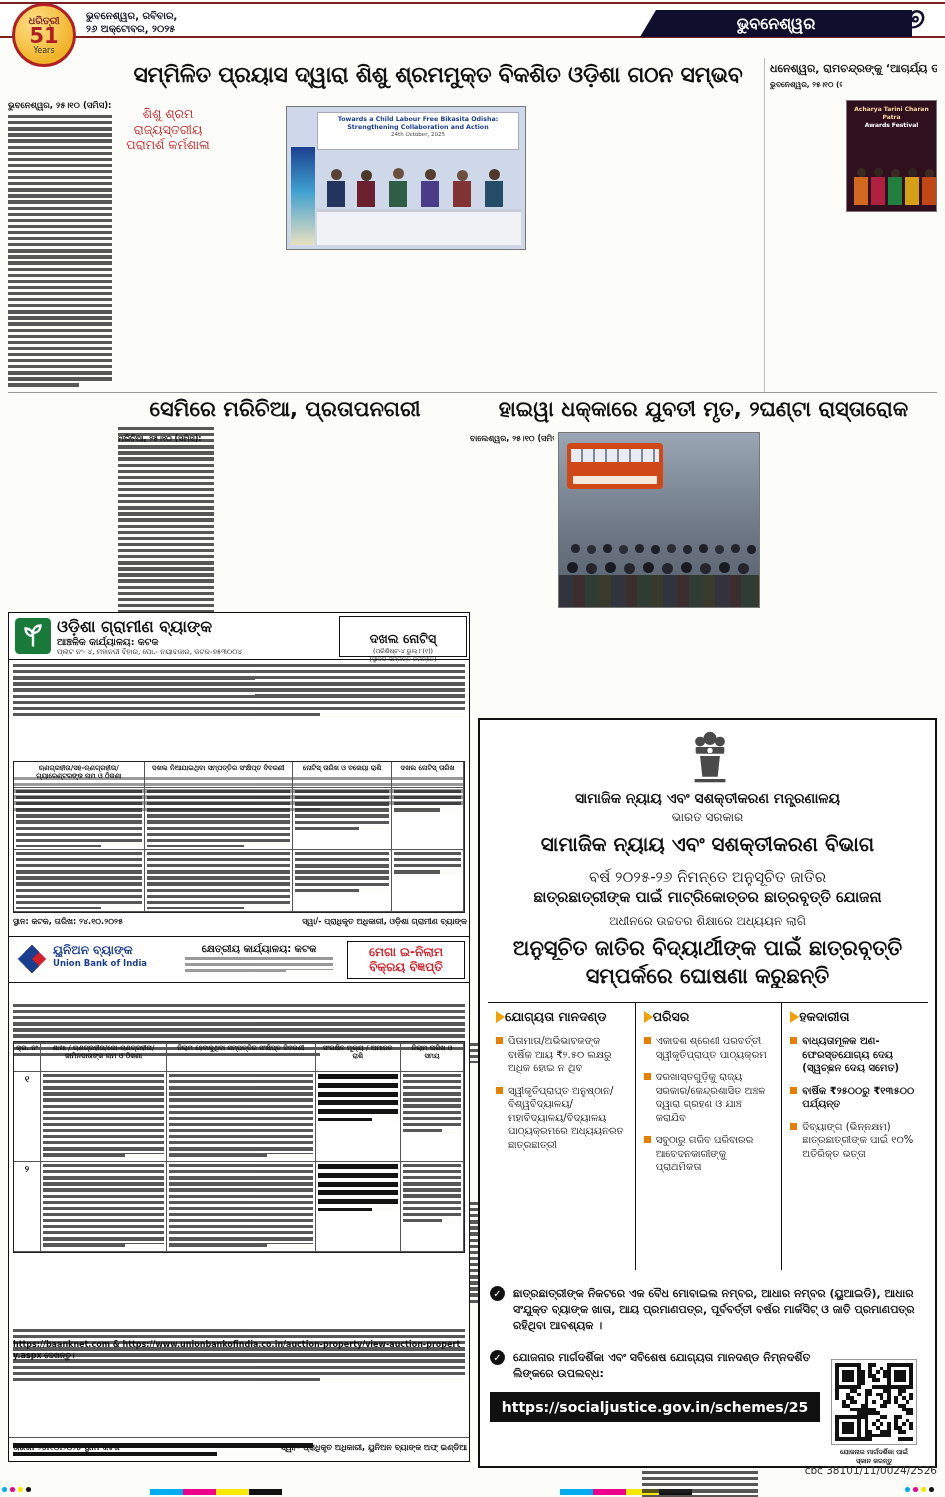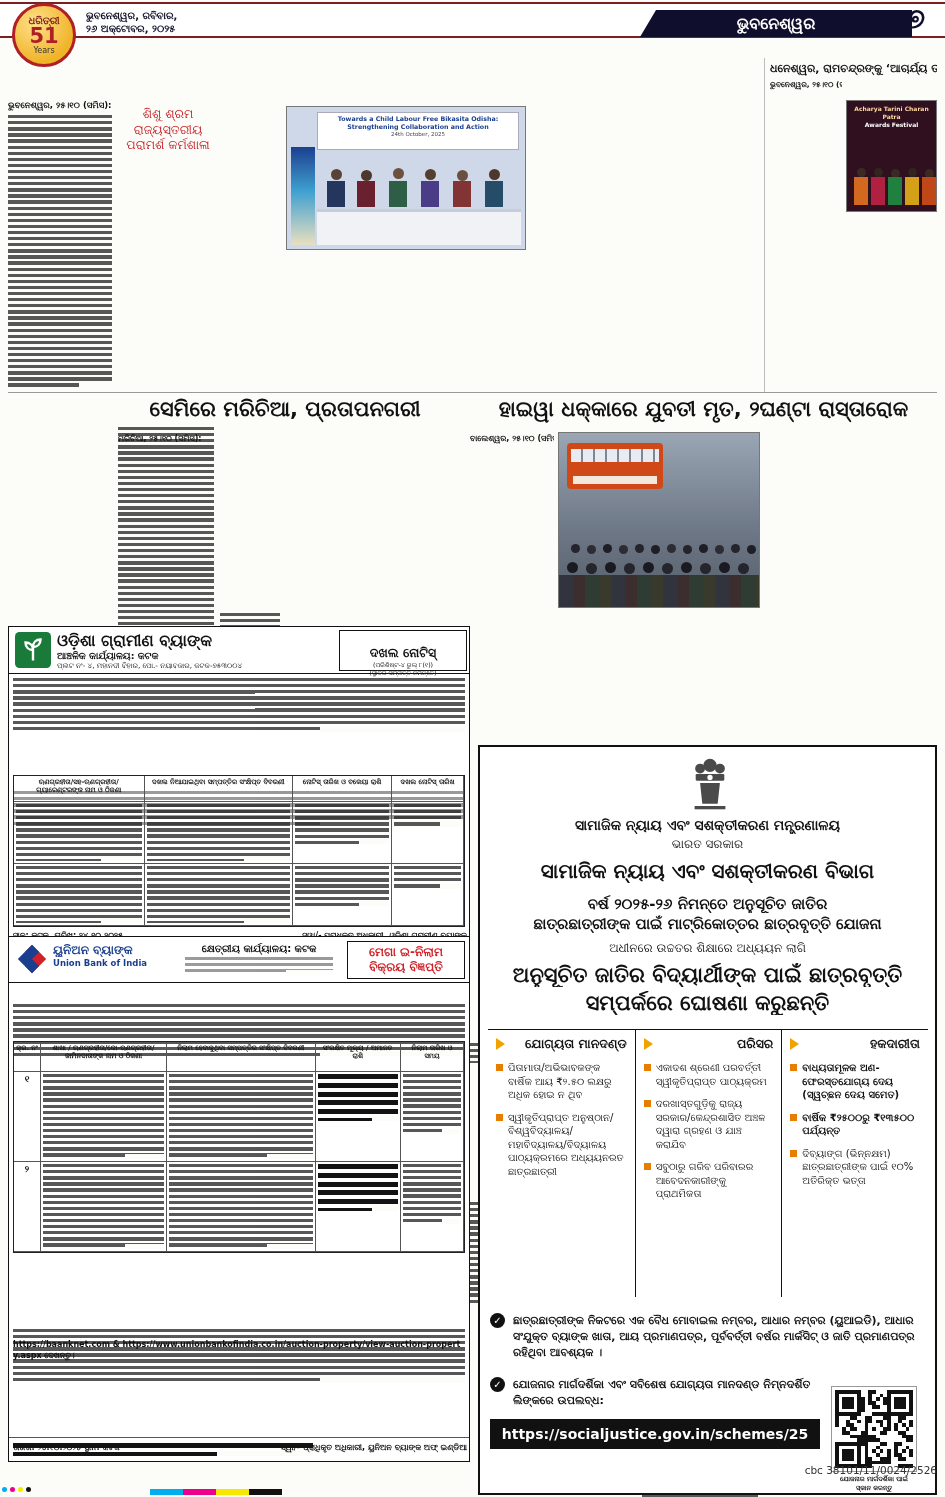--- a/index.html
+++ b/index.html
@@ -26,21 +26,21 @@
         display:flex;align-items:center;justify-content:center;}
   
   .photo{position:absolute;overflow:hidden;border:1px solid #777;}
   .heads{position:absolute;border-radius:50%;}
   
   .adbox{position:absolute;background:#fff;border:1.5px solid #111;}
   .grid-table{display:grid;border:1px solid #222;font-size:6.8px;font-weight:700;}
   .grid-table>div{border-right:1px solid #555;border-bottom:1px solid #555;padding:2px;position:relative;}
   .sjcol{border-left:1.5px solid #111;padding:6px 8px;}
   .sjcol:first-child{border-left:none;}
-  .sjhead{display:flex;align-items:center;gap:5px;font-size:12.5px;font-weight:800;justify-content:space-between;}
+  .sjhead{display:flex;align-items:center;font-size:12.5px;font-weight:800;}
   .tri{width:0;height:0;border-top:6px solid transparent;border-bottom:6px solid transparent;border-left:9px solid #f0a200;flex:0 0 auto;}
   .bullet{display:flex;gap:5px;margin-top:9px;font-size:10px;line-height:1.35;}
   .sq{flex:0 0 7px;width:7px;height:7px;background:#e67e00;margin-top:3px;}
   .chk{display:flex;gap:8px;align-items:flex-start;}
   .chkicon{flex:0 0 15px;width:15px;height:15px;border-radius:50%;background:#111;color:#fff;font-size:10px;
            display:flex;align-items:center;justify-content:center;}
   [data-name="qr-code"]{display:grid;grid-template-columns:repeat(21,1fr);grid-template-rows:repeat(21,1fr);
            background:#fff;border:3px solid #fff;outline:1px solid #999;}
   [data-name="qr-code"] i{display:block;}
   [data-name="qr-code"] i.on{background:#111;}
@@ -77,20 +77,21 @@
       <span data-name="section-title">ଭୁବନେଶ୍ୱର</span>
     </div>
     <div class="abs" style="left:908px;top:-2px;width:34px;font-size:28px;font-weight:800;color:#0f0f2d;" data-name="page-number">୭</div>
   </div>
   <div class="logo" data-name="newspaper-anniversary-logo">
     <span style="font-size:10px;font-weight:700;color:#7a1a1a;" data-name="logo-paper-name">ଧରିତ୍ରୀ</span>
     <span style="font-size:21px;font-weight:800;color:#b01f24;" data-name="logo-years-number">51</span>
     <span style="font-size:8px;color:#333;" data-name="logo-years-caption">Years</span>
   </div>
 
+  <div class="abs nw c" style="left:118px;top:62px;width:640px;height:36px;font-size:22px;font-weight:800;letter-spacing:-0.3px;" data-name="headline-child-labour">ସମ୍ମିଳିତ ପ୍ରୟାସ ଦ୍ୱାରା ଶିଶୁ ଶ୍ରମମୁକ୍ତ ବିକଶିତ ଓଡ଼ିଶା ଗଠନ ସମ୍ଭବ</div>
 
   <div class="abs" style="left:8px;top:100px;width:104px;height:12px;font-size:8.5px;font-weight:700;" data-name="dateline-child-labour">ଭୁବନେଶ୍ୱର, ୨୫।୧୦ (ସମିସ):</div>
   <div class="abs sim t" style="left:8px;top:115px;width:104px;height:273px;" data-name="body-text"></div>
 
   <div class="abs c" style="left:108px;top:106px;width:96px;color:#c42127;font-weight:400;font-size:12.5px;line-height:1.25;margin-left:12px;">
     <div data-name="kicker-line1">ଶିଶୁ ଶ୍ରମ ରାଜ୍ୟସ୍ତରୀୟ</div>
     <div data-name="kicker-line2">ପରାମର୍ଶ କର୍ମଶାଳା</div>
   </div>
   <div class="abs sim t" style="left:118px;top:154px;width:96px;height:234px;" data-name="body-text"></div>
   <div class="abs sim t" style="left:220px;top:106px;width:60px;height:282px;" data-name="body-text"></div>
@@ -142,21 +143,21 @@
       <div class="abs" style="left:4px;top:6px;right:4px;height:13px;background:repeating-linear-gradient(90deg,#e8ecf2 0 10px,#7e8894 10px 12px);"></div>
       <div class="abs" style="left:6px;bottom:5px;right:6px;height:8px;background:#f4e8dc;"></div>
     </div>
     <div class="heads" style="left:12px;bottom:54px;width:9px;height:9px;background:#23242c;
          box-shadow:16px 1px 0 #2b2c34,32px 0 0 #1d1e26,48px 1px 0 #2b2c34,64px 0 0 #23242c,80px 1px 0 #1d1e26,96px 0 0 #2b2c34,112px 1px 0 #23242c,128px 0 0 #1d1e26,144px 1px 0 #2b2c34,160px 0 0 #23242c,176px 1px 0 #1d1e26;" data-name="crowd-heads-row1"></div>
     <div class="heads" style="left:8px;bottom:34px;width:11px;height:11px;background:#1a1b22;
          box-shadow:19px 1px 0 #24252d,38px 0 0 #1a1b22,57px 1px 0 #24252d,76px 0 0 #1a1b22,95px 1px 0 #24252d,114px 0 0 #1a1b22,133px 1px 0 #24252d,152px 0 0 #1a1b22,171px 1px 0 #24252d;" data-name="crowd-heads-row2"></div>
     <div class="abs" style="left:0;bottom:0;width:100%;height:32px;background:repeating-linear-gradient(90deg,#31343c 0 14px,#3c2e2e 14px 26px,#2e3c34 26px 40px,#3a3a2c 40px 52px);" data-name="crowd-bodies"></div>
   </div>
 
-  <div class="adbox" style="left:8px;top:612px;width:462px;height:416px;margin-top:14px;" data-name="gramya-bank-notice">
+  <div class="adbox" style="left:8px;top:612px;width:462px;height:416px;" data-name="gramya-bank-notice">
     <svg class="abs" style="left:6px;top:5px;" width="36" height="36" viewBox="0 0 24 24" data-name="gramya-bank-logo-icon">
       <rect width="24" height="24" rx="3" fill="#1a7a3a"></rect>
       <path d="M12 19 V10 M12 12 C9 12 7 10 7 7 C10 7 12 9 12 12 M12 10 C15 10 17 8 17 5 C14 5 12 7 12 10" stroke="#fff" stroke-width="1.6" fill="none"></path>
     </svg>
     <div class="abs nw" style="left:48px;top:4px;width:276px;font-size:16px;font-weight:800;" data-name="gramya-bank-name">ଓଡ଼ିଶା ଗ୍ରାମୀଣ ବ୍ୟାଙ୍କ</div>
     <div class="abs nw" style="left:48px;top:23px;width:276px;font-size:9.5px;font-weight:700;" data-name="gramya-office">ଆଞ୍ଚଳିକ କାର୍ଯ୍ୟାଳୟ: କଟକ</div>
     <div class="abs nw" style="left:48px;top:34px;width:280px;font-size:7.2px;" data-name="gramya-address">ପ୍ଲଟ ନଂ- ୪, ମହାନଦୀ ବିହାର, ପୋ.- ନୟାବଜାର, କଟକ-୭୫୩୦୦୪</div>
     <div class="abs c" style="left:330px;top:3px;width:128px;height:41px;border:1px solid #111;padding-top:14px;" data-name="possession-notice-box">
       <div style="font-size:12.5px;font-weight:800;" data-name="possession-notice-title">ଦଖଲ ନୋଟିସ୍</div>
       <div style="font-size:6.3px;" data-name="possession-notice-sub1">(ପରିଶିଷ୍ଟ-୪ ରୁଲ୍ ୮(୧))</div>
@@ -255,36 +256,36 @@
 
     <div class="abs sim t" style="left:4px;top:322px;width:452px;height:54px;" data-name="auction-notes"></div>
     <div class="abs sim b" style="left:4px;top:382px;width:300px;height:13px;" data-name="auction-date-line"></div>
     <div class="abs" style="left:4px;top:402px;width:452px;font-size:8px;font-weight:700;line-height:1.4;word-break:break-all;" data-name="auction-portal-links">https://baanknet.com &amp; https://www.unionbankofindia.co.in/auction-property/view-auction-property.aspx ଦେଖନ୍ତୁ।</div>
 
     <div class="abs" style="left:0;top:500px;width:100%;height:1px;background:#555;"></div>
     <div class="abs nw" style="left:4px;top:506px;width:220px;font-size:8px;font-weight:700;" data-name="union-place-date">ତାରିଖ: ୨୪.୧୦.୨୦୨୫  ସ୍ଥାନ: କଟକ</div>
     <div class="abs nw" style="left:228px;top:506px;width:230px;font-size:8px;font-weight:700;text-align:right;" data-name="union-signature">ସ୍ୱା/- ପ୍ରାଧିକୃତ ଅଧିକାରୀ, ୟୁନିଅନ ବ୍ୟାଙ୍କ ଅଫ୍ ଇଣ୍ଡିଆ</div>
   </div>
 
-  <div class="adbox" style="left:478px;top:745px;width:459px;height:750px;border-width:2px;" data-name="social-justice-ad">
+  <div class="adbox" style="left:478px;top:718px;width:459px;height:750px;border-width:2px;" data-name="social-justice-ad">
     <svg class="abs" style="left:208px;top:8px;" width="44" height="58" viewBox="0 0 40 52" data-name="india-emblem-icon">
       <g fill="#4a4a4a">
         <circle cx="20" cy="9" r="6"></circle>
           <circle cx="11" cy="12" r="4.5"></circle>
           <circle cx="29" cy="12" r="4.5"></circle>
         <rect x="7" y="17" width="26" height="6" rx="1"></rect>
         <circle cx="20" cy="20" r="2.4" fill="#fff"></circle>
         <path d="M11 25 h18 l-2 19 h-14 z"></path>
         <rect x="6" y="46" width="28" height="3"></rect>
       </g>
     </svg>
     <div class="abs c nw" style="left:0;top:70px;width:100%;font-size:14px;font-weight:800;" data-name="ministry-name">ସାମାଜିକ ନ୍ୟାୟ ଏବଂ ସଶକ୍ତୀକରଣ ମନ୍ତ୍ରଣାଳୟ</div>
     <div class="abs c nw" style="left:0;top:90px;width:100%;font-size:12px;" data-name="government-name">ଭାରତ ସରକାର</div>
     <div class="abs c nw" style="left:0;top:112px;width:100%;font-size:20px;font-weight:700;" data-name="department-name">ସାମାଜିକ ନ୍ୟାୟ ଏବଂ ସଶକ୍ତୀକରଣ ବିଭାଗ</div>
-    <div class="abs c nw" style="left:0;top:148px;width:100%;font-size:15px;font-weight:700;" data-name="scheme-line1">ବର୍ଷ ୨୦୨୫-୨୬ ନିମନ୍ତେ ଅନୁସୂଚିତ ଜାତିର</div>
+    <div class="abs c nw" style="left:0;top:148px;width:100%;font-size:15px;font-weight:400;" data-name="scheme-line1">ବର୍ଷ ୨୦୨୫-୨୬ ନିମନ୍ତେ ଅନୁସୂଚିତ ଜାତିର</div>
     <div class="abs c nw" style="left:0;top:168px;width:100%;font-size:15px;font-weight:800;" data-name="scheme-line2">ଛାତ୍ରଛାତ୍ରୀଙ୍କ ପାଇଁ ମାଟ୍ରିକୋତ୍ତର ଛାତ୍ରବୃତ୍ତି ଯୋଜନା</div>
     <div class="abs c nw" style="left:0;top:194px;width:100%;font-size:12px;" data-name="scheme-line3">ଅଧୀନରେ ଉଚ୍ଚତର ଶିକ୍ଷାରେ ଅଧ୍ୟୟନ ଲାଗି</div>
     <div class="abs c nw" style="left:0;top:216px;width:100%;font-size:21px;font-weight:800;" data-name="announcement-line1">ଅନୁସୂଚିତ ଜାତିର ବିଦ୍ୟାର୍ଥୀଙ୍କ ପାଇଁ ଛାତ୍ରବୃତ୍ତି</div>
     <div class="abs c nw" style="left:0;top:244px;width:100%;font-size:21px;font-weight:800;" data-name="announcement-line2">ସମ୍ପର୍କରେ ଘୋଷଣା କରୁଛନ୍ତି</div>
 
     <div class="abs" style="left:8px;top:282px;width:440px;height:268px;display:grid;grid-template-columns:1fr 1fr 1fr;border-top:1.5px solid #111;" data-name="criteria-columns">
       <div class="sjcol" data-name="column-eligibility">
         <div class="sjhead">
             <span class="tri" data-name="arrow-bullet-icon"></span>
           <span data-name="column-header">ଯୋଗ୍ୟତା ମାନଦଣ୍ଡ</span>

